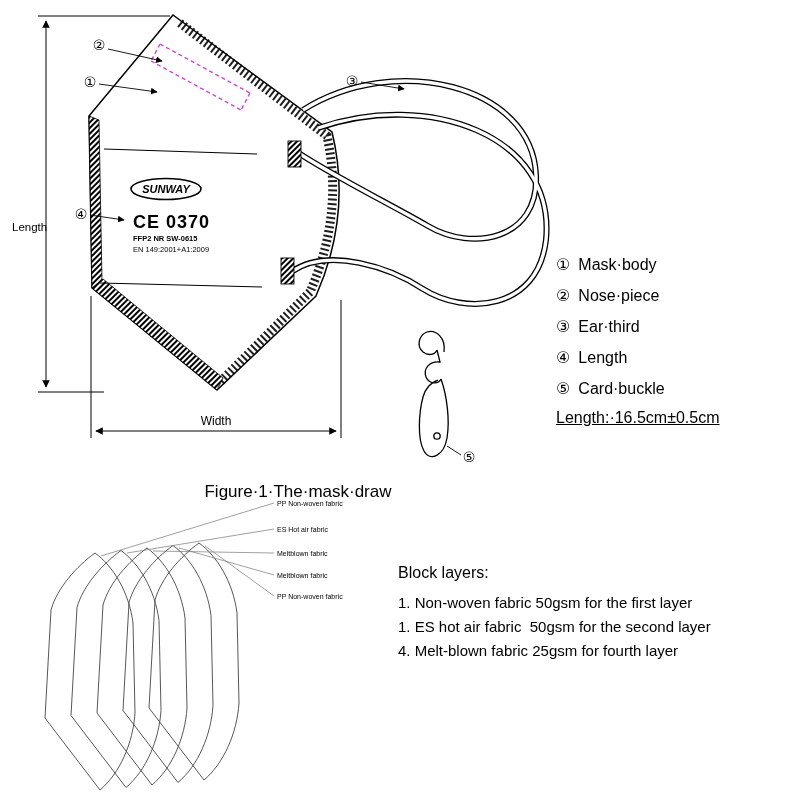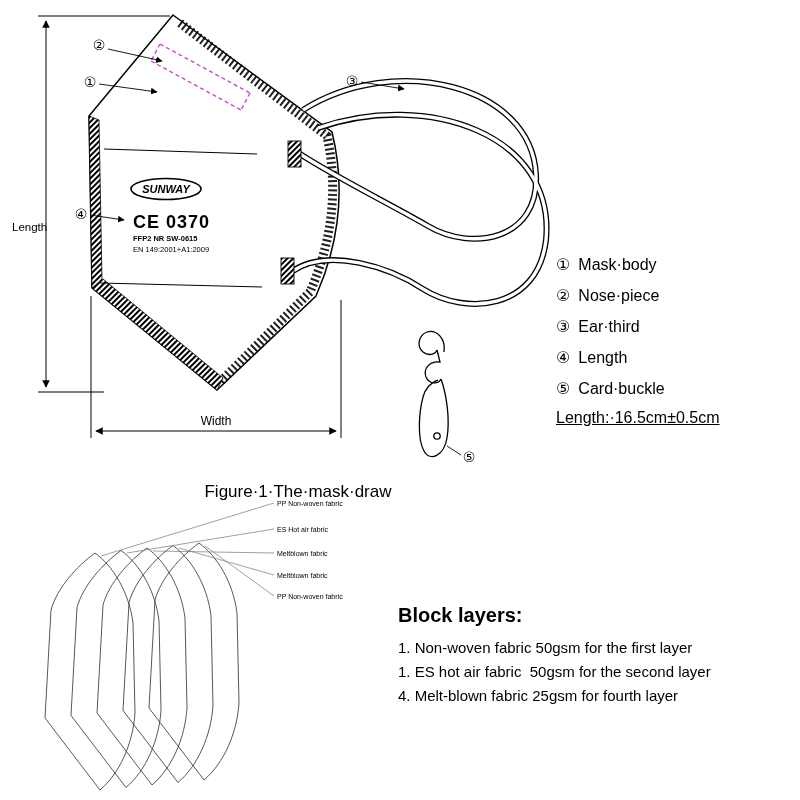--- a/index.html
+++ b/index.html
@@ -13,21 +13,21 @@
   .callout-num { font-family:"DejaVu Sans",sans-serif; }
 
   .caption { position:absolute; left:148px; top:450px; width:300px; text-align:center; font-size:17px;margin-top:32px; }
 
   .legend { position:absolute; left:556px; top:249px; font-size:16px; }
   .legend-row { display:flex; align-items:center; height:31px; gap:8px; }
   .cnum { font-family:"DejaVu Sans",sans-serif; font-size:16px; }
   .legend-note { margin-top:5px; font-size:16px;text-decoration:underline; }
 
   .block-layers { position:absolute; left:398px; top:564px; width:390px; }
-  .bl-title { font-weight:bold; font-size:20px; margin-bottom:9px;margin-top:40px; }
+  .bl-title { font-weight:normal; font-size:16px; margin-bottom:9px; }
   .bl-item  { font-weight:normal; font-size:15px; line-height:24px; white-space:pre-wrap; }
 </style>
 </head>
 <body>
 
 <div class="page">
 
   <svg class="mask-svg" width="560" height="480" viewBox="0 0 560 480">
     <defs>
       <pattern id="hatch" patternUnits="userSpaceOnUse" width="4" height="4" patternTransform="rotate(45)">

